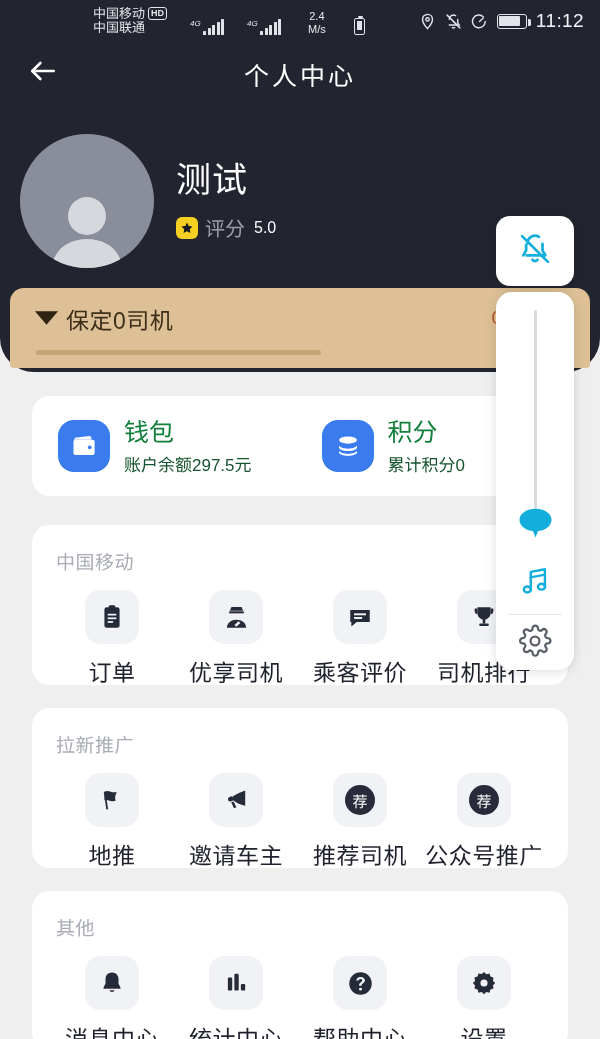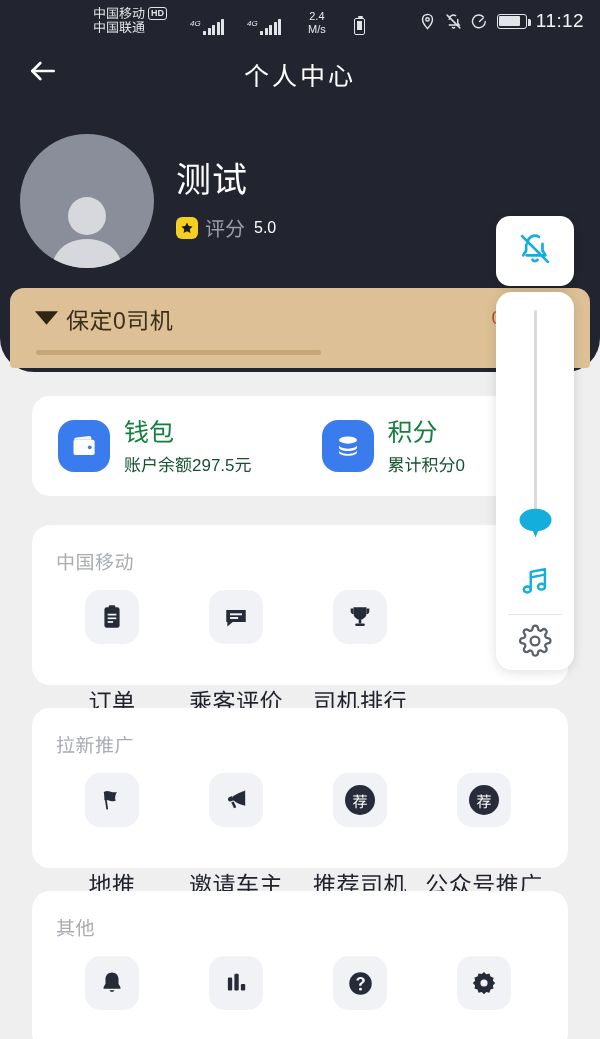--- a/index.html
+++ b/index.html
@@ -101,21 +101,21 @@
   .bal-texts { margin-left:14px; }
   .bal-name { color:#15803d; font-size:25px; line-height:1.2; }
   .bal-sub { color:#14532d; font-size:17px; margin-top:4px; }
 
   
   #service-card  { top:525px; height:160px; }
   #promo-card    { top:708px; height:160px; }
   #other-card    { top:891px; height:160px; }
   .grid { display:flex; padding:16px 18px 0 18px; }
   .grid-item {
-    width:124px; display:flex; flex-direction:column; align-items:center; cursor:pointer;gap:29px;
+    width:124px; display:flex; flex-direction:column; align-items:center; cursor:pointer;
   }
   .tile {
     width:54px; height:54px; border-radius:15px; background:#F1F2F5;
     display:flex; align-items:center; justify-content:center;
   }
   .tile svg { display:block; }
   .chip {
     width:30px; height:30px; border-radius:50%; background:#282C3A;
     color:#FFFFFF; font-size:15px; display:flex; align-items:center; justify-content:center;
   }
@@ -297,20 +297,31 @@
         <span class="tile">
           <svg width="26" height="26" viewBox="0 0 24 24" fill="#262B39">
             <rect x="5" y="3" width="14" height="19" rx="2.2"></rect>
             <rect x="9" y="1.2" width="6" height="3.6" rx="1.2" fill="#262B39"></rect>
             <rect x="8" y="9" width="8" height="1.6" fill="#F1F2F5"></rect>
             <rect x="8" y="12.4" width="8" height="1.6" fill="#F1F2F5"></rect>
             <rect x="8" y="15.8" width="5" height="1.6" fill="#F1F2F5"></rect>
           </svg>
         </span>
         <span class="grid-label">订单</span>
+      </div>
+      <div class="grid-item">
+        <span class="tile">
+          <svg width="27" height="27" viewBox="0 0 24 24" fill="#262B39">
+            <path d="M5.5 6.5h13v1.8h-13z"></path>
+            <path d="M7.5 2.6h9l1.4 3.4H6.1z"></path>
+            <path d="M3.5 21c0-4.2 3.8-7 8.5-7s8.5 2.8 8.5 7z"></path>
+            <path d="M13.8 15.3l1.6 1.6-3.6 3.3-1.6-1.6z" fill="#F1F2F5"></path>
+          </svg>
+        </span>
+        <span class="grid-label">优享司机</span>
       </div>
       <div class="grid-item">
         <span class="tile">
           <svg width="26" height="26" viewBox="0 0 24 24" fill="#262B39">
             <path d="M3 5.5h18v11H9l-5 4.2v-4.2H3z"></path>
             <rect x="6.5" y="8.6" width="11" height="1.8" fill="#F1F2F5"></rect>
             <rect x="6.5" y="12" width="7.5" height="1.8" fill="#F1F2F5"></rect>
           </svg>
         </span>
         <span class="grid-label">乘客评价</span>

